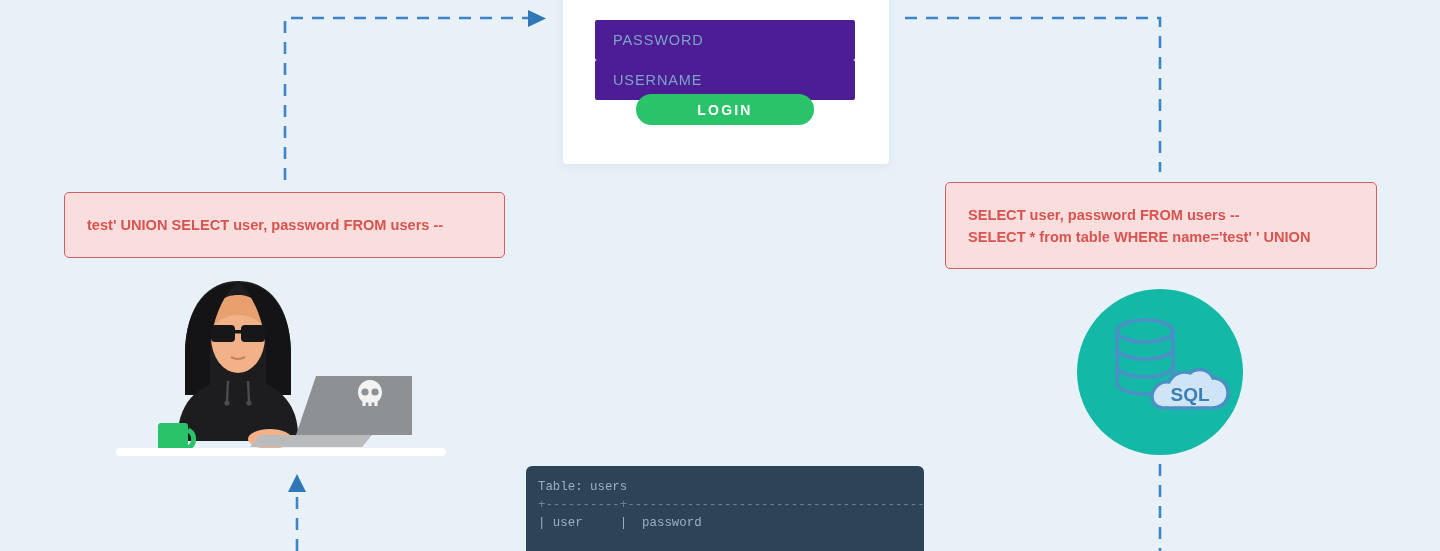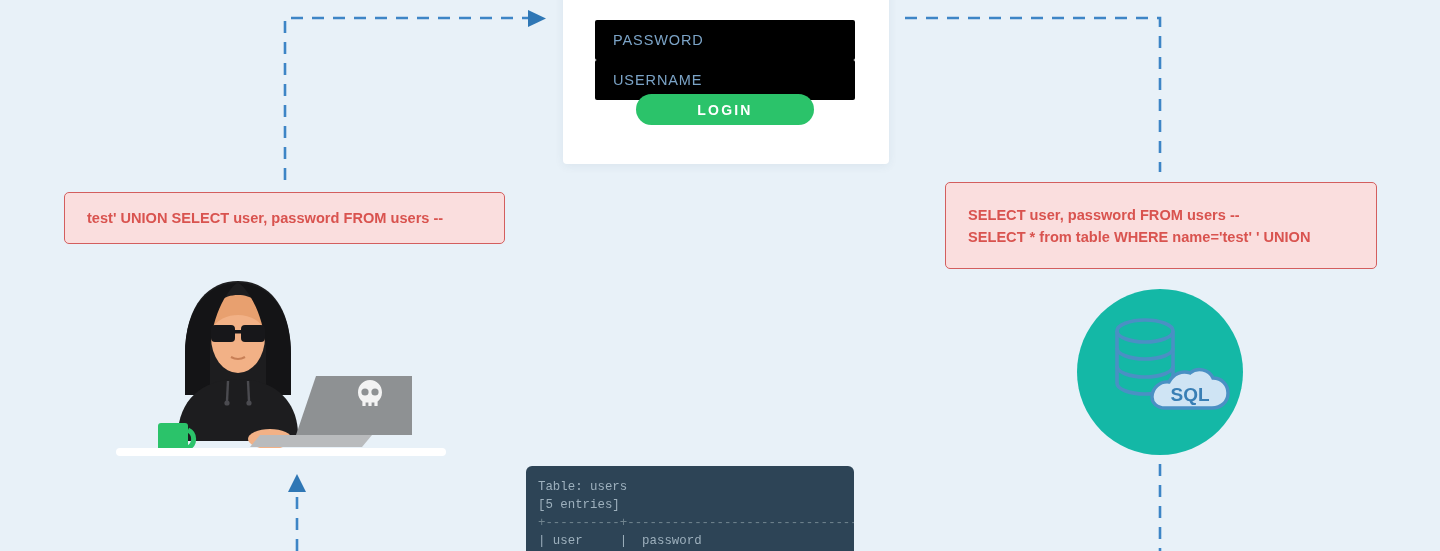--- a/index.html
+++ b/index.html
@@ -15,21 +15,21 @@
   .dash-svg{position:absolute;left:0;top:0;width:1440px;height:551px;pointer-events:none;}
 
   
   .login-card{
     position:absolute;left:563px;top:-86px;width:326px;height:250px;
     background:#ffffff;border-radius:4px;
     box-shadow:0 2px 10px rgba(40,70,100,.07);
   }
   .field{
     position:absolute;left:32px;width:260px;height:40px;
-    background:#000000;border-radius:2px;
+    background:#4c1d95;border-radius:2px;
     display:flex;align-items:center;padding-left:18px;box-sizing:border-box;
   }
   .field-user{top:146px;}
   .field-pass{top:106px;}
   .field span{
     font-size:14.5px;letter-spacing:.9px;color:#7ba3c6;font-weight:400;
   }
   .login-btn{
     position:absolute;left:73px;top:180px;width:178px;height:31px;
     background:#2bc36a;border-radius:24px;border:none;
@@ -39,37 +39,37 @@
 
   
   .sql-box{
     position:absolute;background:#fadede;border:1.6px solid #d35e5e;
     border-radius:5px;box-sizing:border-box;
     display:flex;align-items:center;padding:0 22px;
   }
   .sql-box p{
     margin:0;color:#d9534f;font-size:14.6px;font-weight:bold;line-height:22px;
   }
-  .sql-box-left{left:64px;top:192px;width:441px;height:52px;}
+  .sql-box-left{left:64px;top:192px;width:441px;height:66px;}
   .sql-box-right{left:945px;top:182px;width:432px;height:87px;}
 
   
   .hacker{position:absolute;left:110px;top:275px;width:340px;height:190px;}
   .desk{position:absolute;left:116px;top:448px;width:330px;height:8px;
         background:#ffffff;border-radius:4px;}
 
   
   .db-circle{
     position:absolute;left:1077px;top:289px;width:166px;height:166px;
     background:#14b8a6;border-radius:50%;
   }
 
   
   .terminal{
-    position:absolute;left:526px;top:466px;width:328px;height:85px;
+    position:absolute;left:526px;top:466px;width:398px;height:85px;
     background:#2d4456;border-radius:6px 6px 0 0;
     padding:12px 14px 0 12px;box-sizing:border-box;overflow:hidden;
   }
   .terminal .line{
     color:#9db0bd;font-family:"Liberation Mono", monospace;
     font-size:12.4px;line-height:18px;white-space:pre;
   }
   .terminal .rule{color:#70848f;}
 </style>
 </head>
@@ -173,18 +173,17 @@
         <path d="M75,108 C75,99 83,92 92,93 C96,85 105,81 113,84 C120,78 132,80 136,89
                  C145,89 151,96 151,104 C151,113 144,119 135,119 L88,119
                  C80,119 75,114 75,108 Z" fill="#cfe4f4" stroke="#4a90c4" stroke-width="3.4"></path>
         <text x="113" y="112" text-anchor="middle" font-family="Liberation Sans, sans-serif" font-size="19" font-weight="bold" fill="#3a7fb5">SQL</text>
       </g>
     </svg>
   </div>
 
   <div class="terminal">
     <div class="line">Table: users</div>
-    <div class="line">[5 entries]</div>
     <div class="line rule">+----------+----------------------------------------+</div>
     <div class="line">| user     |  password                              |</div>
   </div>
 
 </div>
 
 </body></html>

